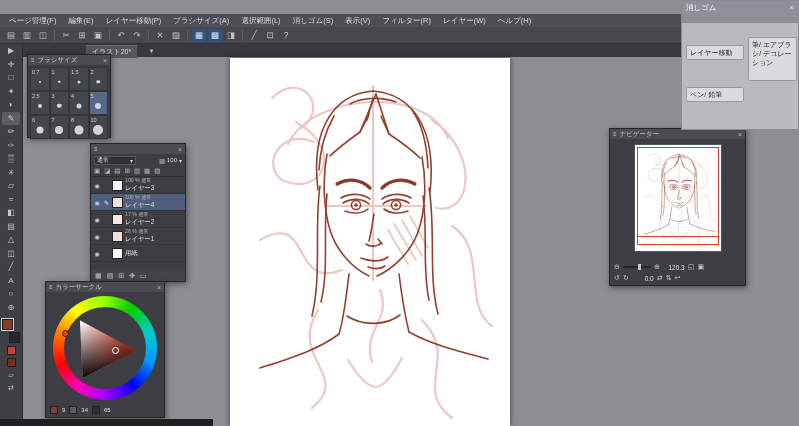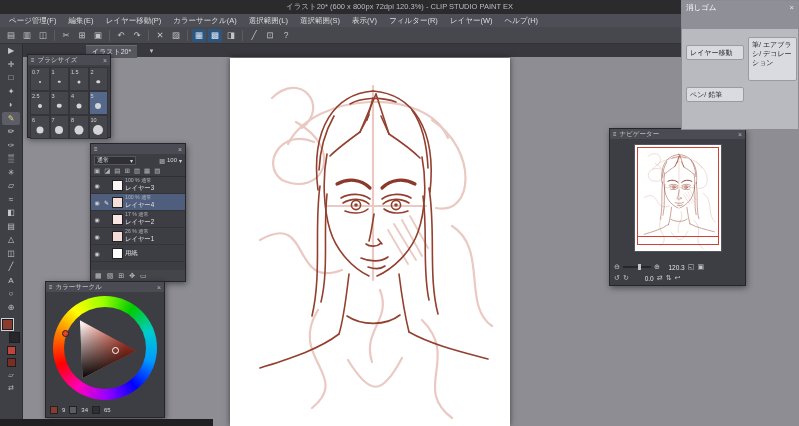--- a/index.html
+++ b/index.html
@@ -93,21 +93,21 @@
   .nline{position:absolute;left:2px;right:2px;top:86%;height:1px;background:#cf4034}
   .nrow{position:absolute;left:0;right:0;display:flex;align-items:center;gap:3px;padding:0 4px;
         font-size:7px;color:#c3c3c9}
   .nrow1{bottom:14px}.nrow2{bottom:3px}
   .ntrack{width:28px;height:2px;background:#26262b;position:relative;flex:0 0 auto}
   .nknob{position:absolute;left:55%;top:-2px;width:3px;height:6px;background:#c3c3c9}
   .nval{font-size:6.5px;color:#e2e2e6;min-width:22px;text-align:right}
   
   .sub{position:absolute;left:681px;top:0;width:118px;height:130px;background:#b9bac0;
        border:1px solid #8b8b92;z-index:7;box-sizing:border-box}
-  .subtb{height:28px;background:#8f9097;color:#fff;font-size:7.5px;line-height:13px;
+  .subtb{height:22px;background:#8f9097;color:#fff;font-size:7.5px;line-height:13px;
          padding:0 4px;display:flex}
   .subx{margin-left:auto;color:#e8e8ec}
   .sbtn{position:absolute;background:#dadbe0;border:1px solid #9a9aa2;border-radius:2px;
         font-size:7px;color:#26262b;padding:2px 3px;line-height:1.3;box-sizing:border-box}
   .sb1{left:4px;top:44px;width:58px}
   .sb2{left:66px;top:36px;width:49px;height:44px}
   .sb3{left:4px;top:86px;width:58px}
   .bstrip{position:absolute;left:0;top:419px;width:213px;height:7px;background:#202023;z-index:8}
   
   .p{stroke:#eac9c2;stroke-width:2.2;fill:none;stroke-linecap:round}
@@ -184,31 +184,28 @@
       <path class="d" d="M169 216 C172 240 175 258 179 274"></path>
       <path class="d" d="M109 276 C88 292 58 301 30 310"></path>
       <path class="d" d="M179 274 C202 287 232 294 258 301"></path>
       <path class="d" d="M117 258 C132 268 156 268 170 257"></path>
     </g>
   </defs>
 </svg>
 
 <div class="app">
 
-  <div class="titlebar">
-    <span>イラスト20* (600 x 800px 72dpi 120.3%) - CLIP STUDIO PAINT EX</span>
-  </div>
 
   <div class="menubar">
     <span>ページ管理(F)</span>
     <span>編集(E)</span>
     <span>レイヤー移動(P)</span>
-    <span>カラーサークル(A)</span>
+    <span>ブラシサイズ(A)</span>
     <span>選択範囲(L)</span>
-    <span>選択範囲(S)</span>
+    <span>消しゴム(S)</span>
     <span>表示(V)</span>
     <span>フィルター(R)</span>
     <span>レイヤー(W)</span>
     <span>ヘルプ(H)</span>
   </div>
 
   <div class="toolbar">
     <div class="tbi">▤</div>
     <div class="tbi">▥</div>
     <div class="tbi">◫</div>

